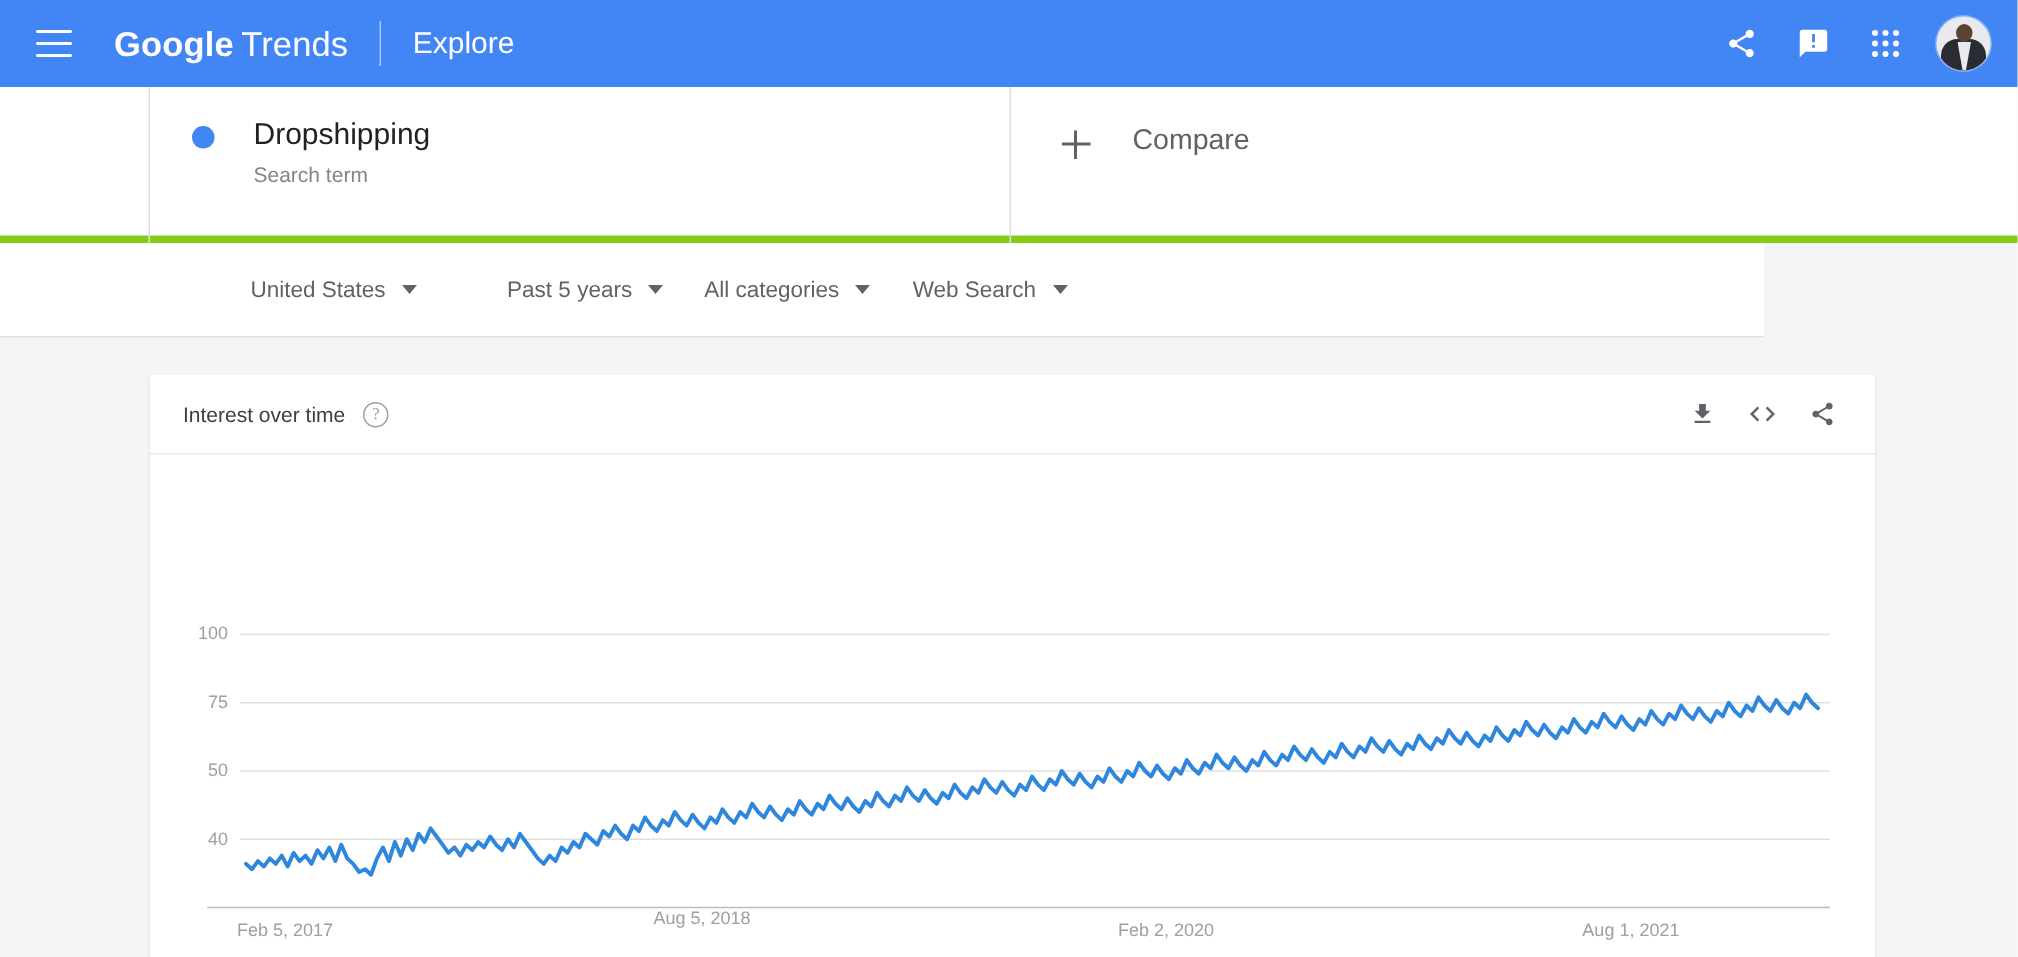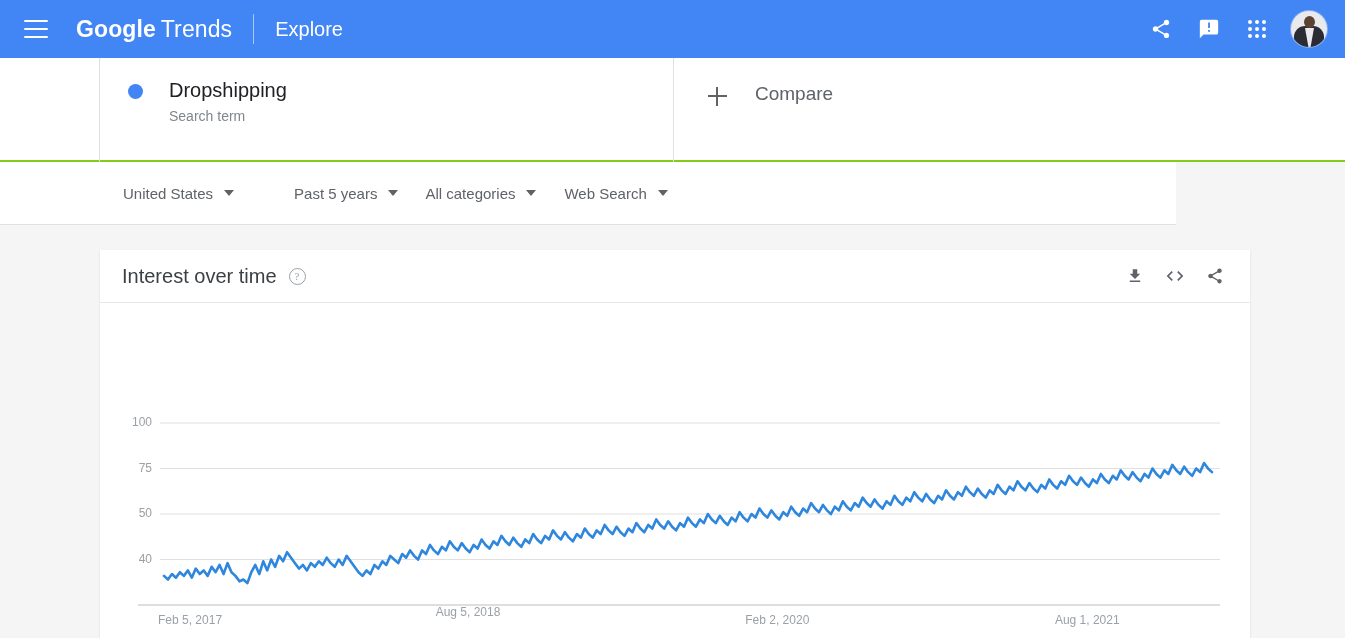--- a/index.html
+++ b/index.html
@@ -75,21 +75,21 @@
   .avatar .bg {
     position:absolute; inset:0; background:#dfe3e8; z-index:-1;
   }
 
   
   .terms-row {
     position: absolute; top: 58px; left: 0;
     width: 1345px; height: 104px;
     background: #fff;
     display: flex;
-    border-bottom: 2px solid #84cc16;
+    border-bottom: 5px solid #84cc16;
   }
   .term-spacer { width: 100px; border-right: 1px solid #e0e0e0; height: 104px; }
   .term-card {
     width: 574px; height: 104px;
     padding: 18px 0 0 28px;
     display: flex; align-items: flex-start;
     border-right: 1px solid #e0e0e0;
     cursor: pointer;
   }
   .term-dot {
@@ -113,21 +113,21 @@
   .plus::before { left: 0; top: 8px; width: 19px; height: 2px; }
   .plus::after  { top: 0; left: 8px; height: 19px; width: 2px; }
   .compare-label { font-size: 19px; color: #5f6368; }
 
   
   .filterbar {
     position: absolute; top: 162px; left: 0;
     width: 1176px; height: 63px;
     background: #fff;
     border-bottom: 1px solid #e0e0e0;
-    display: flex; align-items: center;
+    display: flex; align-items: center; padding-left: 44px;
   }
   .filter {
     display: flex; align-items: center; cursor: pointer;
     font-size: 15px; color: #5f6368; white-space: nowrap;
   }
   .filter .caret {
     width: 0; height: 0; margin-left: 11px;
     border-left: 5px solid transparent;
     border-right: 5px solid transparent;
     border-top: 6px solid #5f6368;
@@ -141,21 +141,21 @@
   .card {
     position: absolute; left: 100px; top: 250px;
     width: 1150px; height: 388px;
     background: #fff;
     box-shadow: 0 1px 2px rgba(60,64,67,.15);
   }
   .card-head {
     height: 53px; border-bottom: 1px solid #e8e8e8;
     display: flex; align-items: center; padding: 0 24px 0 22px;
   }
-  .card-title { font-size: 20px; color: #3c4043; }
+  .card-title { font-size: 14px; color: #3c4043; }
   .help-icon {
     width: 17px; height: 17px; border-radius: 50%;
     border: 1.4px solid #9aa0a6; color: #9aa0a6;
     font-size: 11px; line-height: 14px; text-align: center;
     margin-left: 12px; cursor: pointer; font-family: "Liberation Serif", serif;
   }
   .card-actions { margin-left: auto; display: flex; align-items: center; gap: 18px; }
   .act { cursor: pointer; width: 22px; height: 22px; display:flex; align-items:center; justify-content:center; }
 
   .chart-area { position: relative; width: 1150px; height: 334px; }

